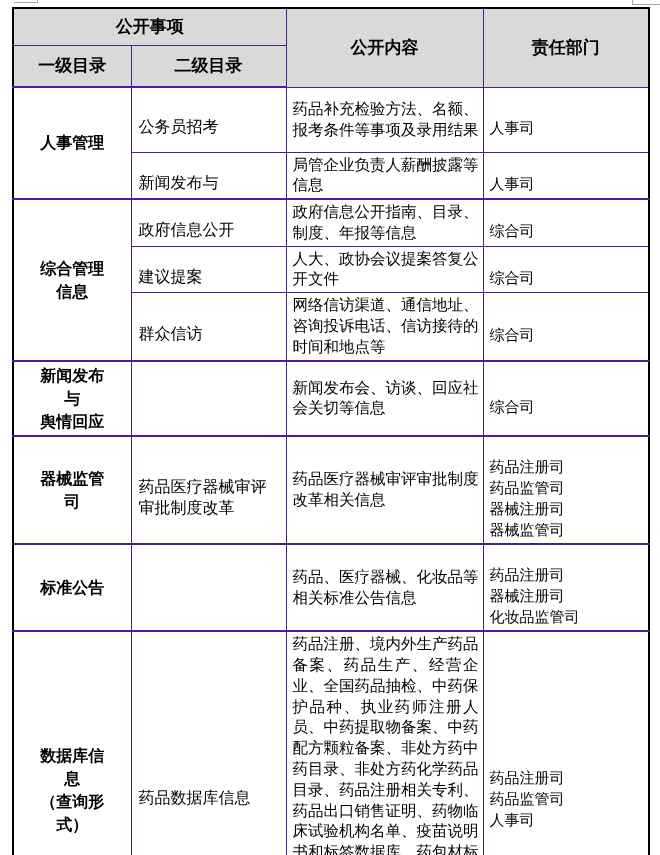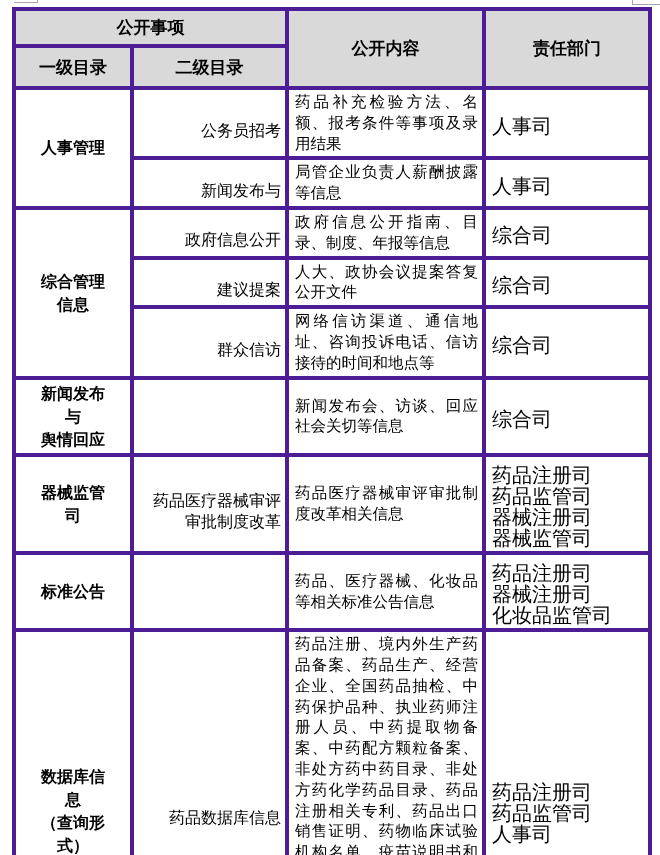--- a/index.html
+++ b/index.html
@@ -27,21 +27,21 @@
     width: 636px;
     border-collapse: collapse;
     table-layout: fixed;
     border: 2px solid #000;
   }
   col.c1 { width: 118px; }
   col.c2 { width: 155px; }
   col.c3 { width: 197px; }
   col.c4 { width: 166px; }
   th, td {
-    border: 4px solid #4c1d95;
+    border: 1px solid #4c1d95;
     vertical-align: middle;
     overflow: hidden;
   }
   thead th {
     background: #d9d9d9;
     font-family: "Liberation Sans", sans-serif;
     font-weight: bold;
     font-size: 17px;
     text-align: center;
   }
@@ -54,33 +54,33 @@
     font-size: 16px;
     text-align: center;
     line-height: 1.45;
     white-space: pre-line;
     padding: 2px 19px;
   }
   td.lvl2 {
     font-size: 16px;
     line-height: 1.32;
     padding: 16px 4px 2px 7px;
-    text-align: right;
+    text-align: left;
   }
   td.content {
     font-size: 15.5px;
     line-height: 20.8px;
     padding: 2px 4px 2px 6px;
     text-align: justify;
     text-align-last: left;
   }
   td.dept {
-    font-size: 20px;
+    font-size: 15px;
     line-height: 21px;
-    padding: 8px 4px 2px 6px;
+    padding: 20px 4px 2px 6px;
     white-space: pre-line;
     text-align: left;
   }
   tr.r1 { height: 65px; }
   tr.r2 { height: 44px; }
   tr.r3 { height: 42px; }
   tr.r4 { height: 40px; margin-top: 32px; }
   tr.r5 { height: 62px; }
   tr.r6 { height: 43px; }
   tr.r7 { height: 87px; }

